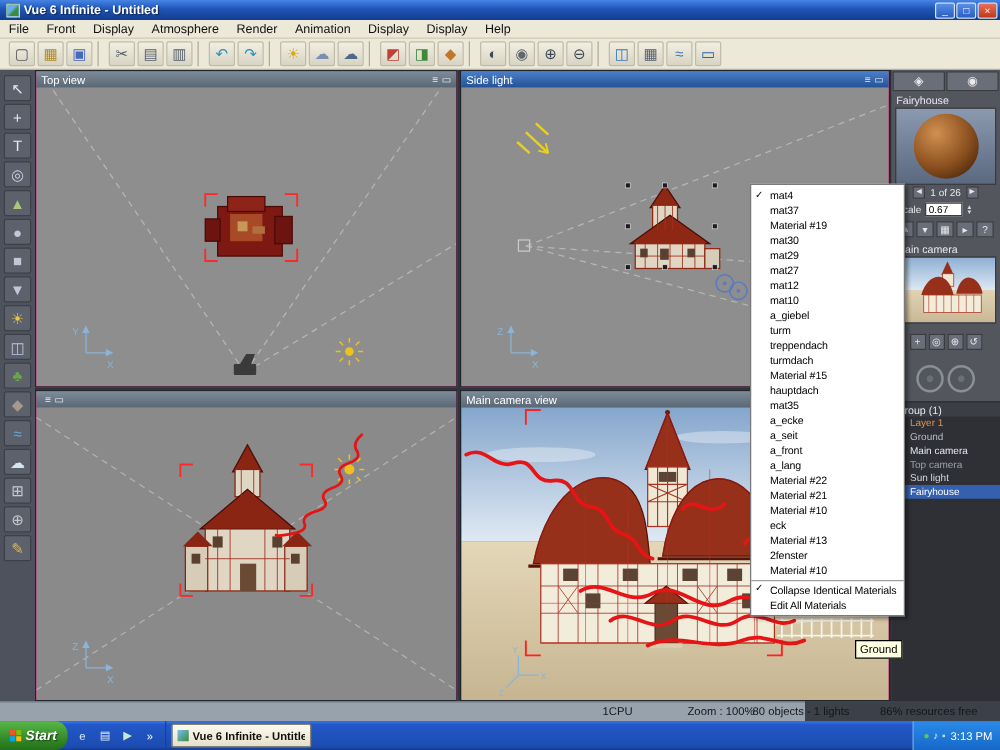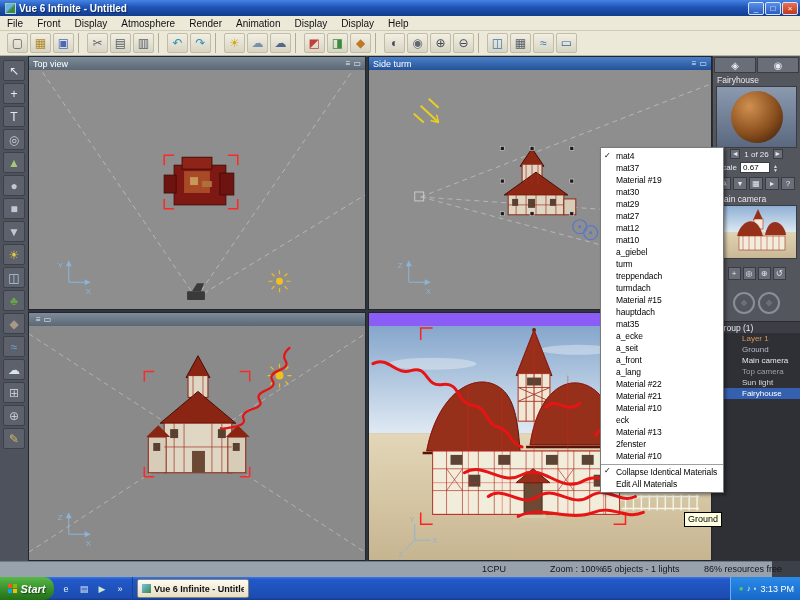--- a/index.html
+++ b/index.html
@@ -16,21 +16,21 @@
 .menubar{position:absolute;left:0;top:16px;width:800px;height:15px;background:#ece9d8;display:flex;align-items:center;font-size:10px;color:#111;border-bottom:1px solid #d0cbb8;z-index:5}
 .menu-item{padding:0 7px}
 .toolbar{position:absolute;left:0;top:31px;width:800px;height:25px;background:#ece9d8;display:flex;align-items:center;padding-left:6px;border-bottom:1px solid #b8b4a4;z-index:5}
 .tbtn{width:21px;height:20px;margin:0 1px;display:flex;align-items:center;justify-content:center;font-size:12px;background:linear-gradient(180deg,#f2efe2,#d8d4c4);border:1px solid #c0bcaa;border-radius:2px}
 .tsep{width:5px;height:20px;border-left:1px solid #b0ac9c;margin:0 3px}
 
 .main{position:absolute;left:0;top:56px;width:800px;height:505px}
 .toolcol{position:absolute;left:0;top:0;width:28px;height:505px;background:#4e525c;display:flex;flex-direction:column;align-items:center;padding-top:4px}
 .ltbtn{width:22px;height:21px;margin-bottom:2px;display:flex;align-items:center;justify-content:center;font-size:12px;background:#5c616c;border:1px solid #3c4048;border-radius:2px}
 .vpgrid{position:absolute;left:28px;top:0;width:684px;height:505px;background:#30343c}
-.vp{position:absolute;overflow:hidden;border:1px solid #23262c;background:#8b5cf6}
+.vp{position:absolute;overflow:hidden;border:1px solid #23262c;background:#ec4899}
 .vp-top{left:0;top:0;width:338px;height:254px}
 .vp-side{left:340px;top:0;width:344px;height:254px}
 .vp-front{left:0;top:256px;width:338px;height:249px}
 .vp-cam{left:340px;top:256px;width:344px;height:249px}
 .vp-header{height:13px;background:linear-gradient(180deg,#7e8c9a,#5a6876);display:flex;align-items:center;padding:0 4px;color:#fff;font-size:9px}
 .vp.active .vp-header{background:linear-gradient(180deg,#4a80c8,#245298)}
 .vp-title{flex:1;white-space:nowrap}
 .vp-hicon{font-size:8px;margin-left:3px;color:#e8eef6}
 .vp-body{position:absolute;left:0;top:13px;right:0;bottom:0}
 .vp-body svg{display:block;width:100%;height:100%}
@@ -49,26 +49,26 @@
 .rp-mbtns{display:flex;gap:2px;padding:2px 4px;height:18px}
 .mbtn{width:14px;height:13px;background:#6a6e78;border:1px solid #3a3c42;font-size:8px;display:flex;align-items:center;justify-content:center}
 .rp-cam-name{font-size:8.5px;padding:1px 4px;height:12px;white-space:nowrap}
 .rp-thumb{margin:0 3px;height:54px;border:1px solid #3a3c42;overflow:hidden}
 .rp-ctrl{height:62px;padding:3px 4px;display:flex;flex-wrap:wrap;gap:3px;align-items:center;justify-content:center}
 .cbtns{display:flex;gap:2px}
 .cbtn{width:13px;height:13px;background:#6a6e78;border:1px solid #3a3c42;font-size:8px;display:flex;align-items:center;justify-content:center}
 .dial{width:22px;height:22px;border-radius:50%;border:2px solid #8a8e98;background:radial-gradient(circle,#6a6e78 20%,transparent 22%)}
 .rp-group{height:12px;background:#3c3e46;font-size:8.5px;padding:0 4px;display:flex;align-items:center;border-top:1px solid #2a2c32;white-space:nowrap}
 .rp-list{position:absolute;left:0;right:0;top:277px;bottom:0;background:#2e3036;overflow:hidden}
-.rp-row{display:flex;align-items:center;gap:17px;height:11px;padding:0 3px;font-size:8px;white-space:nowrap}
+.rp-row{display:flex;align-items:center;gap:3px;height:11px;padding:0 3px;font-size:8px;white-space:nowrap}
 .rp-row .ico{font-size:7px;width:9px;text-align:center}
 .rp-row .lbl{color:var(--c,#c8c8d0)}
 .rp-row.selected{background:#3560b0}
 
-.statusbar{position:absolute;left:0;top:561px;width:772px;height:16px;background:#98a2ac;border-top:1px solid #6e7a86;font-size:9px;color:#14161c;z-index:5}
+.statusbar{position:absolute;left:0;top:561px;width:644px;height:16px;background:#98a2ac;border-top:1px solid #6e7a86;font-size:9px;color:#14161c;z-index:5}
 .sb-seg{position:absolute;top:2px;white-space:nowrap}
 
 .taskbar{position:absolute;left:0;top:577px;width:800px;height:23px;background:linear-gradient(180deg,#3a77e8 0%,#2258c8 12%,#1c4cb0 90%,#123a90);display:flex;align-items:center;z-index:80}
 .start-btn{height:23px;width:54px;background:linear-gradient(180deg,#58b848,#2f8424 70%,#247018);border-radius:0 10px 10px 0;display:flex;align-items:center;justify-content:center;gap:3px;color:#fff;font-size:11px;font-weight:bold;font-style:italic;text-shadow:1px 1px 1px rgba(0,0,0,.5)}
 .winflag{display:inline-grid;grid-template-columns:4px 4px;grid-template-rows:4px 4px;gap:1px}
 .winflag i{display:block}
 .qlaunch{display:flex;align-items:center;gap:2px;padding:0 4px;height:23px;border-right:1px solid #1a3f96}
 .qbtn{width:16px;height:16px;font-size:9px;display:flex;align-items:center;justify-content:center;color:#e8f2ff}
 .task-btn{margin-left:4px;height:19px;width:112px;background:linear-gradient(180deg,#fdfaf0,#e6dfc8);border:1px solid #8a8472;border-radius:2px;display:flex;align-items:center;gap:3px;padding:0 4px;font-size:9px;color:#101010;overflow:hidden}
 .task-icon{width:9px;height:9px;background:linear-gradient(135deg,#78c0f0,#3c8a3c);flex:none}
@@ -284,21 +284,21 @@
                 <path d="M56 211 L62 214 L56 217 Z" stroke="none"></path>
               <text x="29" y="200" stroke="none">Y</text>
               <text x="57" y="226" stroke="none">X</text>
             </g>
           </svg>
         </div>
       </div>
 
       <div class="vp vp-side active">
         <div class="vp-header">
-          <span class="vp-title">Side turm</span>
+          <span class="vp-title">Side light</span>
           <span class="vp-hicon">≡</span>
           <span class="vp-hicon">▭</span>
         </div>
         <div class="vp-body">
           <svg viewBox="0 0 344 241" preserveAspectRatio="none">
             <rect width="344" height="241" fill="#8e8e8e"></rect>
             <g stroke="#b6b6b6" stroke-width="1" stroke-dasharray="5 4" fill="none">
               <path d="M52 128 L344 14"></path>
                 <path d="M52 128 L344 148"></path>
                 <path d="M52 128 L344 206"></path>
@@ -391,20 +391,25 @@
               <path d="M37 194 L40 188 L43 194 Z" stroke="none"></path>
                 <path d="M56 207 L62 210 L56 213 Z" stroke="none"></path>
               <text x="29" y="196" stroke="none">Z</text>
               <text x="57" y="222" stroke="none">X</text>
             </g>
           </svg>
         </div>
       </div>
 
       <div class="vp vp-cam">
+        <div class="vp-header">
+          <span class="vp-title">Main camera view</span>
+          <span class="vp-hicon">≡</span>
+          <span class="vp-hicon">▭</span>
+        </div>
         <div class="vp-body">
           <svg viewBox="0 0 344 236" preserveAspectRatio="none">
             <defs>
               <linearGradient id="skyg" x1="0" y1="0" x2="0" y2="1">
                 <stop offset="0" stop-color="#85a6cc"></stop>
                   <stop offset="1" stop-color="#dfe9f3"></stop>
               </linearGradient>
               <linearGradient id="gndg" x1="0" y1="0" x2="0" y2="1">
                 <stop offset="0" stop-color="#e3d7b8"></stop>
                   <stop offset="1" stop-color="#c7b591"></stop>
@@ -596,21 +601,21 @@
             <span class="lbl">Fairyhouse</span>
           </div>
         </div>
     </div>
 
   </div>
 
   <div class="statusbar">
     <span class="sb-seg" style="left:482px">1CPU</span>
     <span class="sb-seg" style="left:550px">Zoom : 100%</span>
-    <span class="sb-seg" style="left:602px">65 objects - 1 lights</span>
+    <span class="sb-seg" style="left:602px">80 objects - 1 lights</span>
     <span class="sb-seg" style="left:704px">86% resources free</span>
   </div>
 
   <div class="taskbar">
     <div class="start-btn">
       <span class="winflag">
           <i style="background:#f35325"></i>
           <i style="background:#81bc06"></i>
           <i style="background:#05a6f0"></i>
           <i style="background:#ffba08"></i>

